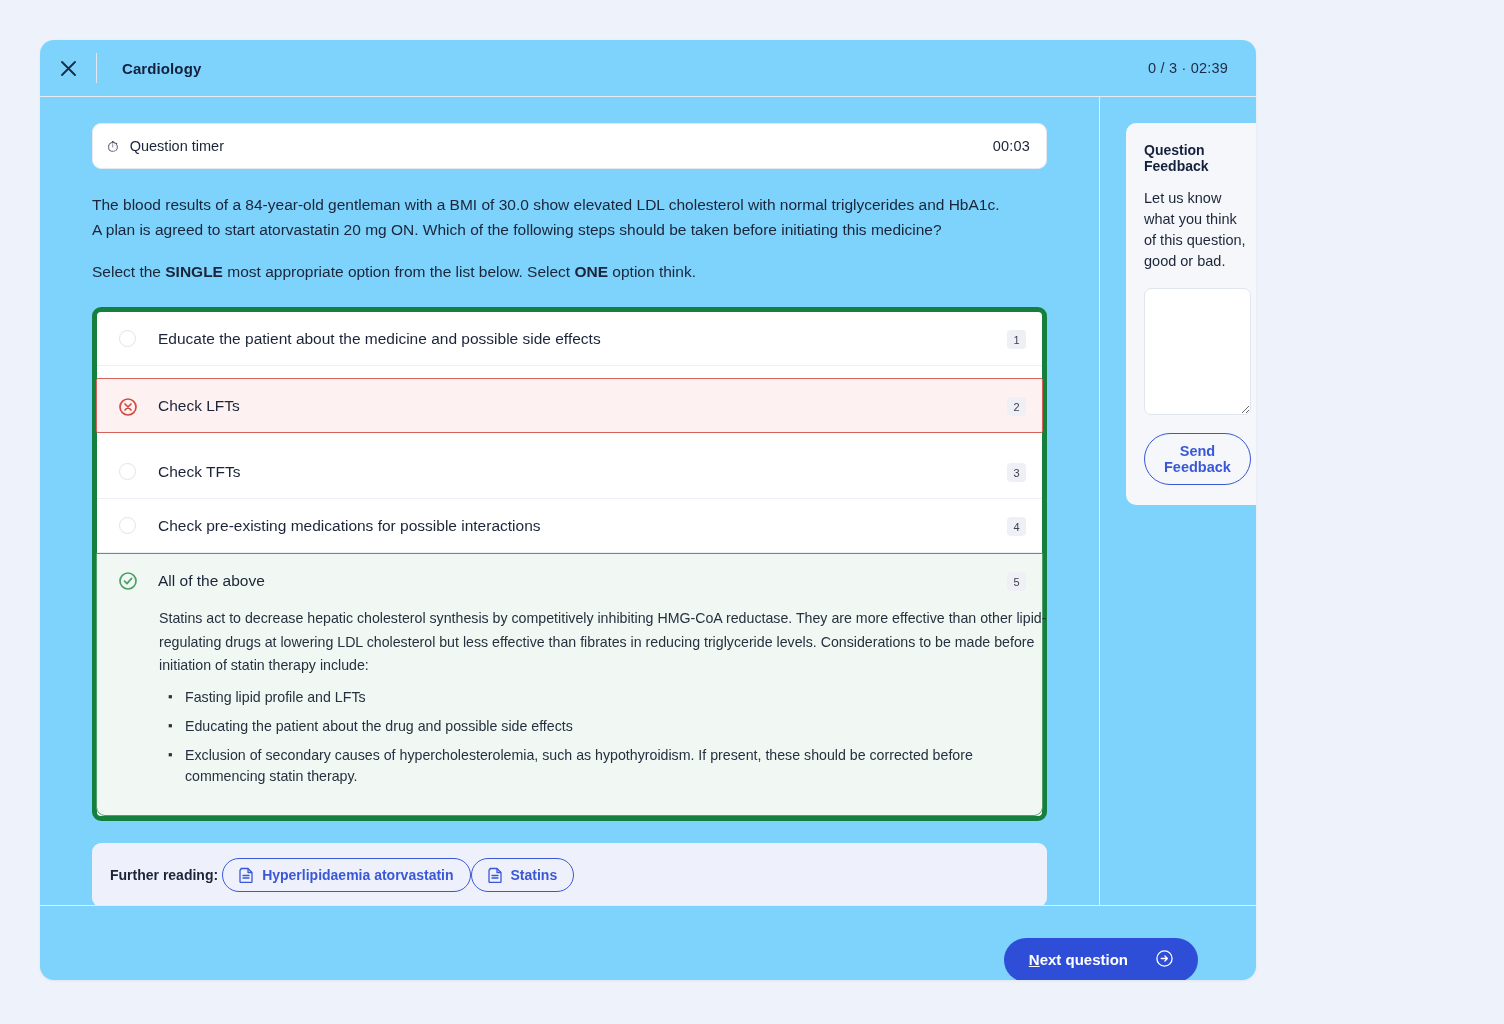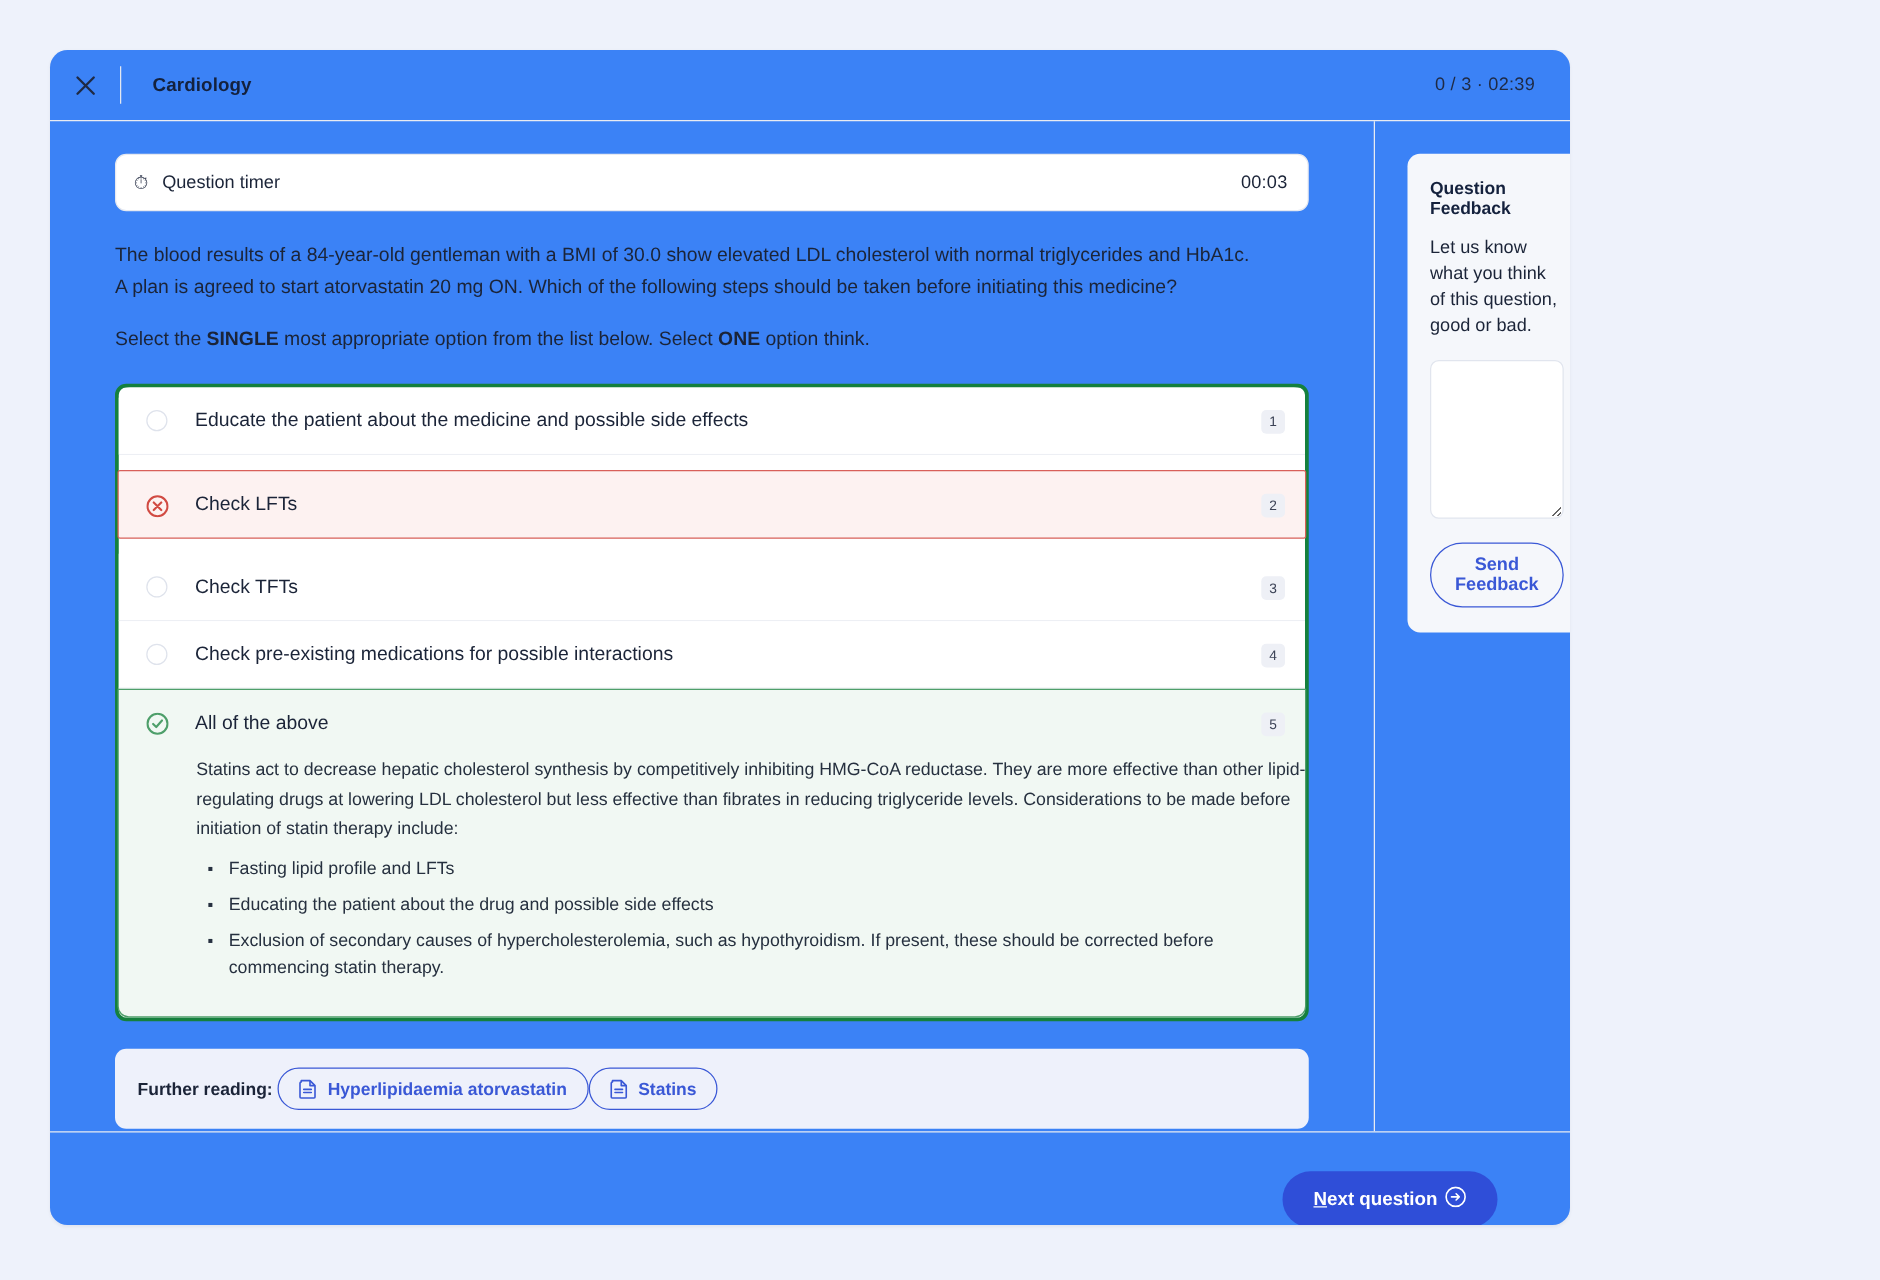--- a/index.html
+++ b/index.html
@@ -8,21 +8,21 @@
     background: #eef2fb;
     font-family: "Liberation Sans", sans-serif;
     -webkit-font-smoothing: antialiased;
   }
   .page { width: 1504px; height: 1024px; position: relative; }
 
   .app-card {
     position: absolute;
     left: 40px; top: 40px;
     width: 1216px; height: 940px;
-    background: #3b82f6;
+    background: #7dd3fc;
     border-radius: 14px;
     box-shadow: 0 1px 3px rgba(16,24,40,.06);
     overflow: hidden;
     display: flex; flex-direction: column;
   }
 
   
   .app-header {
     height: 57px; flex: 0 0 57px;
     border-bottom: 1px solid #e8ebf2;
@@ -72,21 +72,21 @@
     font-size: 15.5px; line-height: 24.5px;
     color: #1b2438;
     max-width: 920px;
   }
   .stem-instruction { margin-top: 21px; font-size: 15.5px; color: #1b2438; }
   .stem-instruction b { font-weight: bold; }
 
   
   .options {
     margin-top: 26px;
-    border: 3px solid #15803d;
+    border: 5px solid #15803d;
     border-radius: 9px;
     overflow: visible;
     background: #fff;
   }
   .opt {
     position: relative;
     display: flex; align-items: flex-start;
     padding: 16px 16px 16px 16px;
     border-bottom: 1px solid #edeff4;
     cursor: pointer;
@@ -202,21 +202,21 @@
   }
 
   
   .app-footer {
     height: 75px; flex: 0 0 75px;
     border-top: 1px solid #e8ebf2;
     display: flex; align-items: center; justify-content: flex-end;
     padding-right: 58px;
   }
   .next-btn {
-    display: inline-flex; align-items: center; gap: 6px;
+    display: inline-flex; align-items: center; gap: 28px;
     background: #2f4ed8;
     color: #fff; border: none; border-radius: 999px;
     padding: 12px 25px;
     font-size: 15px; font-weight: bold; cursor: pointer;
     font-family: "Liberation Sans", sans-serif;
     margin-top: 33px;
   }
   .next-btn .accesskey { text-decoration: underline; }
 </style>
 </head>

